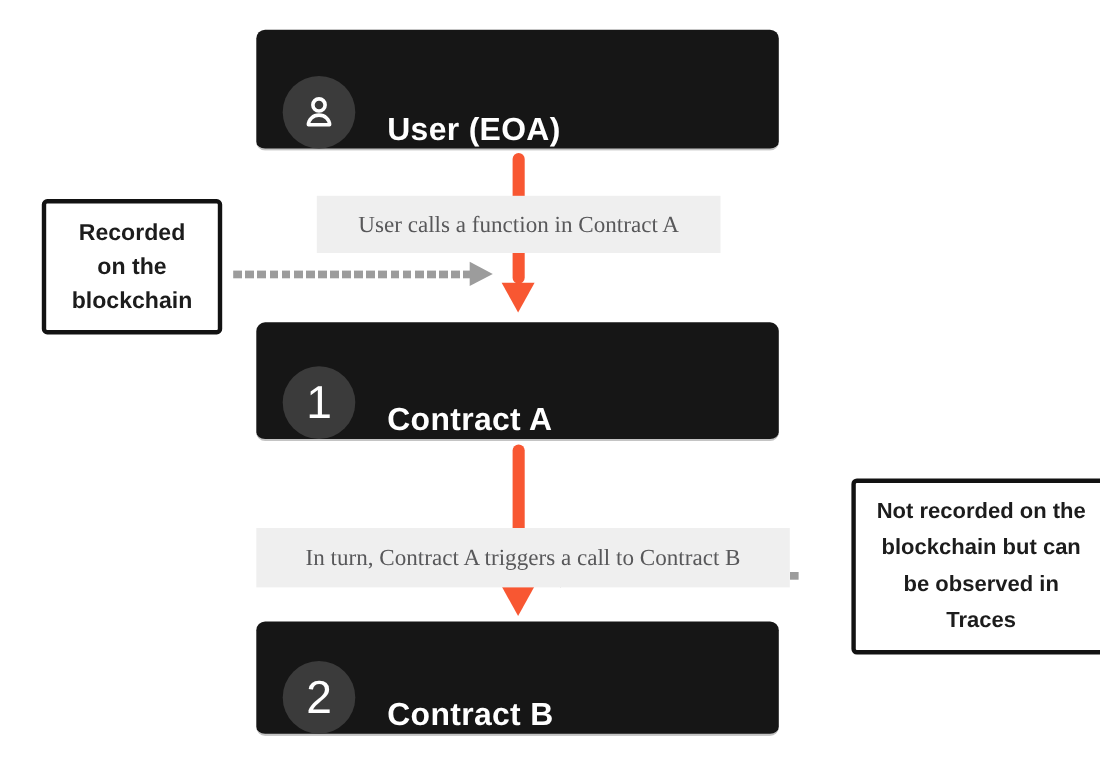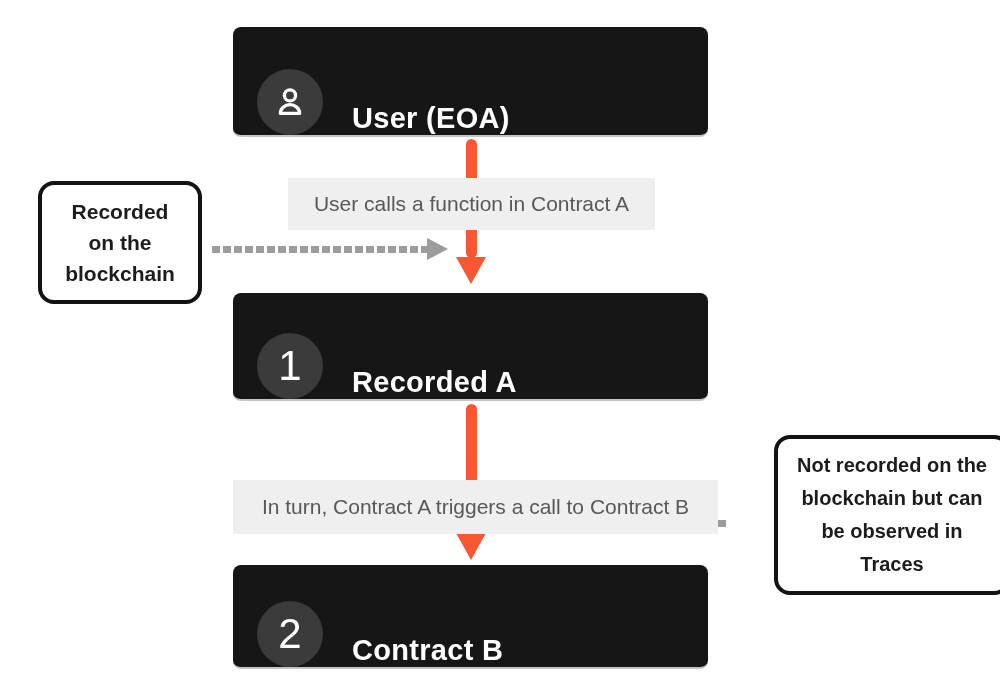--- a/index.html
+++ b/index.html
@@ -47,20 +47,21 @@
   .head-1{left:456px;top:257px;}
   .head-2{left:456px;top:533px;}
   
   .edge-label{
     position:absolute;z-index:3;
     background:var(--edge-label-bg,#efefef);
     color:var(--edge-label-text,#58585a);
     font-size:21px;font-weight:400;
     display:flex;align-items:center;justify-content:center;
     white-space:nowrap;
+    font-family:Liberation Serif, serif;
   }
   .edge-label-1{left:288px;top:178px;width:367px;height:52px;}
   .edge-label-2{left:233px;top:480px;width:485px;height:54px;}
   
   .dash-line{
     position:absolute;height:7px;z-index:1;
     background:repeating-linear-gradient(90deg,
       var(--arrow-gray,#9c9c9c) 0 8px, transparent 8px 11px);
   }
   .dash-1{left:212px;top:246px;width:216px;}
@@ -73,21 +74,21 @@
   }
   .head-left{
     position:absolute;width:0;height:0;z-index:1;
     border-top:11px solid transparent;border-bottom:11px solid transparent;
     border-right:21px solid var(--arrow-gray,#9c9c9c);
     left:489px;top:512px;
   }
   
   .annotation{
     position:absolute;z-index:4;background:#ffffff;
-    border:4px solid var(--annotation-border,#121212);border-radius:16px;
+    border:4px solid var(--annotation-border,#121212);border-radius:5px;
     color:var(--annotation-text,#1c1c1c);
     font-weight:700;text-align:center;
     display:flex;align-items:center;justify-content:center;
     white-space:pre-line;box-sizing:border-box;
   }
   .annotation-1{left:38px;top:181px;width:164px;height:123px;font-size:21px;line-height:31px;}
   .annotation-2{left:728px;top:435px;width:236px;height:160px;font-size:20px;line-height:33px;margin-left:46px;}
   .user-glyph{display:block;}
 </style>
 </head>
@@ -114,21 +115,21 @@
     </div>
     <div class="node-label">User (EOA)</div>
   </div>
 
   <div class="edge-label edge-label-1">User calls a function in Contract A</div>
 
   <div class="node node-a">
     <div class="badge">
       <span class="badge-num">1</span>
     </div>
-    <div class="node-label">Recorded A</div>
+    <div class="node-label">Contract A</div>
   </div>
 
   <div class="edge-label edge-label-2">In turn, Contract A triggers a call to Contract B</div>
 
   <div class="node node-b">
     <div class="badge">
       <span class="badge-num">2</span>
     </div>
     <div class="node-label">Contract B</div>
   </div>

